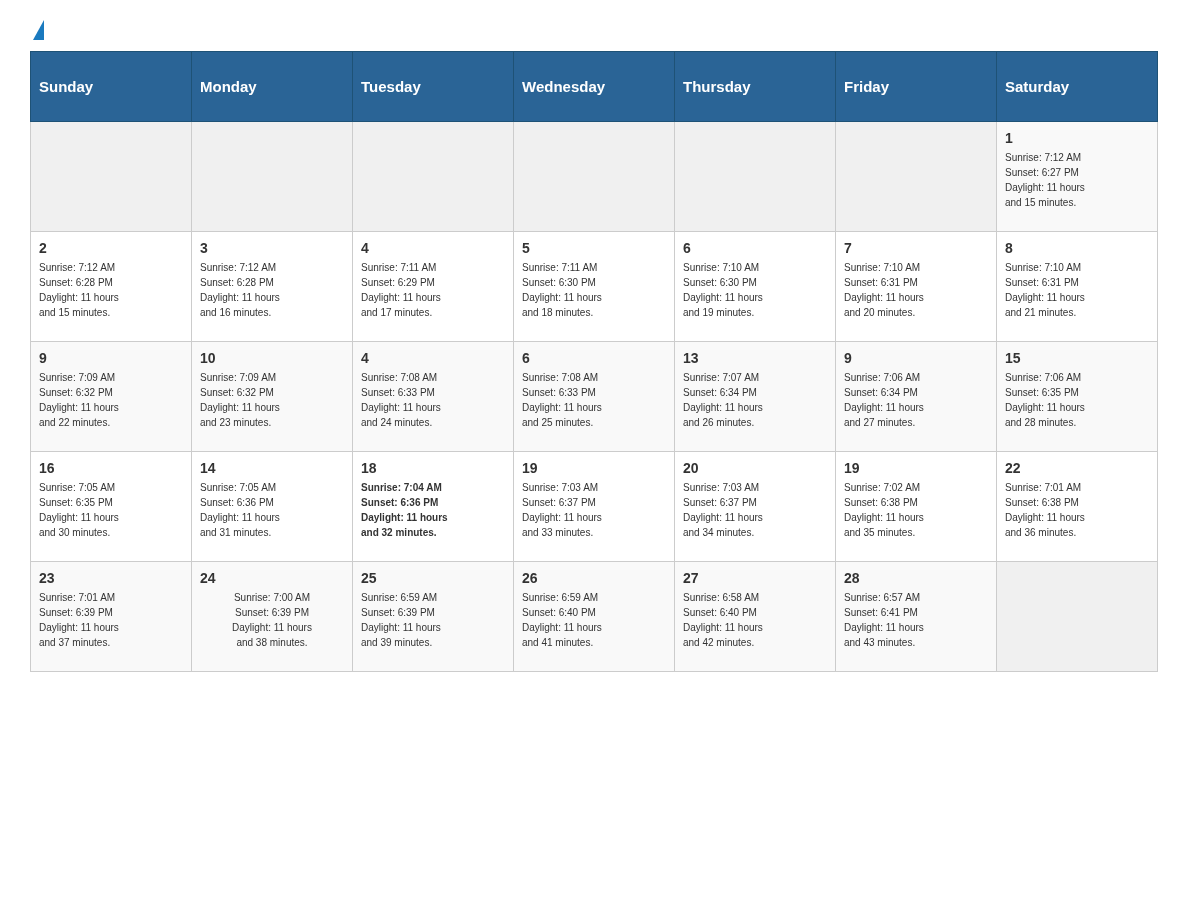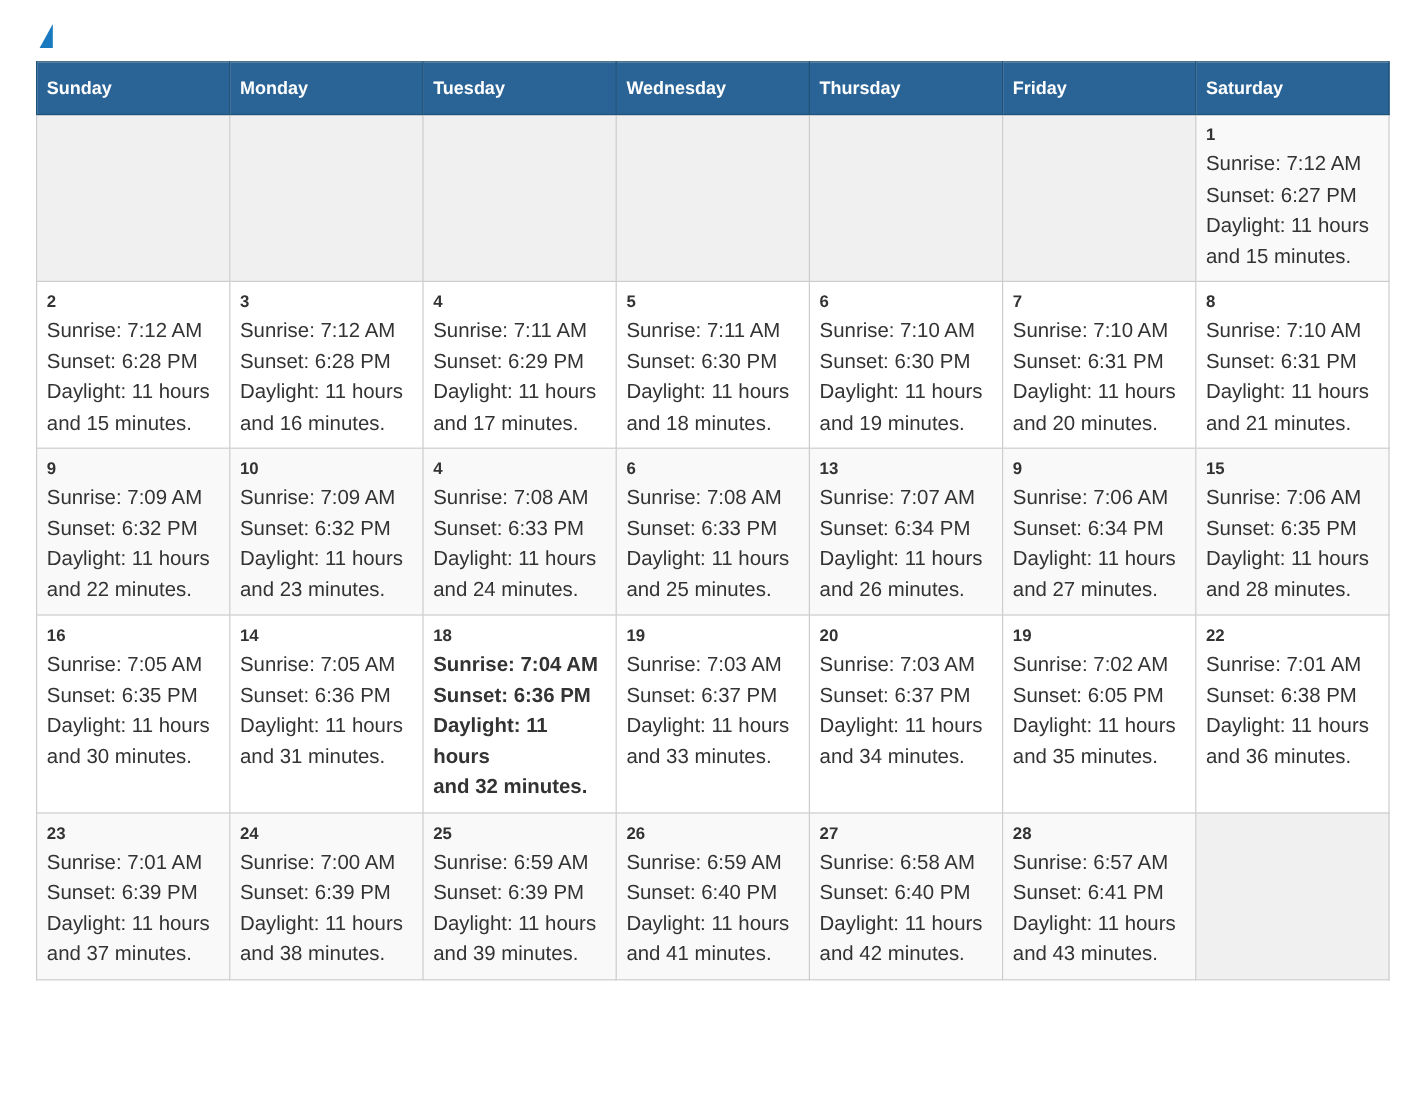--- a/index.html
+++ b/index.html
@@ -33,21 +33,21 @@
     table {
       width: 100%;
       border-collapse: collapse;
       table-layout: fixed;
     }
     thead tr th {
       background-color: #2a6496;
       color: #fff;
       font-size: 15px;
       font-weight: bold;
-      padding: 13px 8px;
+      padding: 26px 8px;
       text-align: left;
       border: 1px solid #1e5276;
     }
     tbody tr td {
       border: 1px solid #ccc;
       vertical-align: top;
       padding: 8px;
       height: 110px;
       font-size: 13px;
       color: #333;
@@ -56,21 +56,21 @@
     tbody tr:nth-child(odd) td {
       background-color: #f9f9f9;
     }
     .day-number {
       font-size: 14px;
       font-weight: bold;
       margin-bottom: 4px;
       display: block;
     }
     .day-info {
-      font-size: 17px;
+      font-size: 10px;
       line-height: 1.5;
       color: #333;
     }
     .empty-cell {
       background: #f0f0f0 !important;
     }
     .logo-wrapper {
       display: flex;
       flex-direction: column;
       align-items: flex-start;
@@ -280,21 +280,21 @@
         <td>
           <span class="day-number">20</span>
           <div class="day-info" style="white-space: pre-line;">Sunrise: 7:03 AM
 Sunset: 6:37 PM
 Daylight: 11 hours
 and 34 minutes.</div>
         </td>
         <td>
           <span class="day-number">19</span>
           <div class="day-info" style="white-space: pre-line;">Sunrise: 7:02 AM
-Sunset: 6:05 PM
+Sunset: 6:38 PM
 Daylight: 11 hours
 and 35 minutes.</div>
         </td>
         <td>
           <span class="day-number">22</span>
           <div class="day-info" style="white-space: pre-line;">Sunrise: 7:01 AM
 Sunset: 6:38 PM
 Daylight: 11 hours
 and 36 minutes.</div>
         </td>
@@ -302,21 +302,21 @@
       <tr>
         <td>
           <span class="day-number">23</span>
           <div class="day-info" style="white-space: pre-line;">Sunrise: 7:01 AM
 Sunset: 6:39 PM
 Daylight: 11 hours
 and 37 minutes.</div>
         </td>
         <td>
           <span class="day-number">24</span>
-          <div class="day-info" style="white-space: pre-line;">Sunrise: 7:00 AM
+          <div class="day-info" style="white-space: pre-line; text-align: center;">Sunrise: 7:00 AM
 Sunset: 6:39 PM
 Daylight: 11 hours
 and 38 minutes.</div>
         </td>
         <td>
           <span class="day-number">25</span>
           <div class="day-info" style="white-space: pre-line;">Sunrise: 6:59 AM
 Sunset: 6:39 PM
 Daylight: 11 hours
 and 39 minutes.</div>

